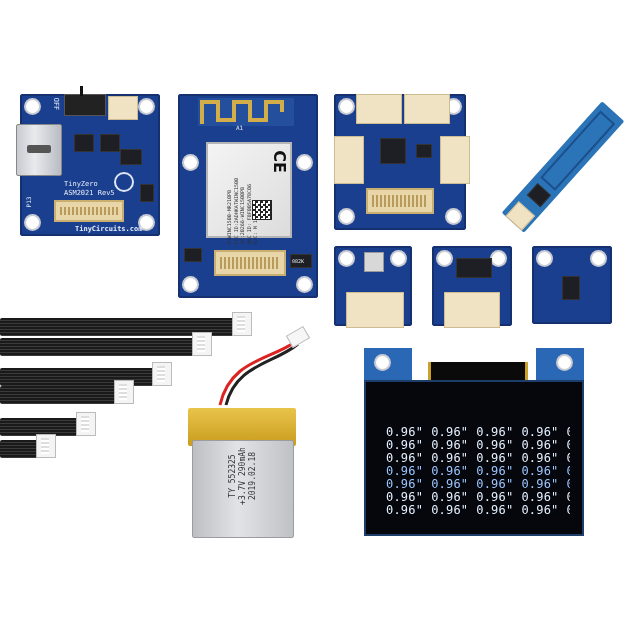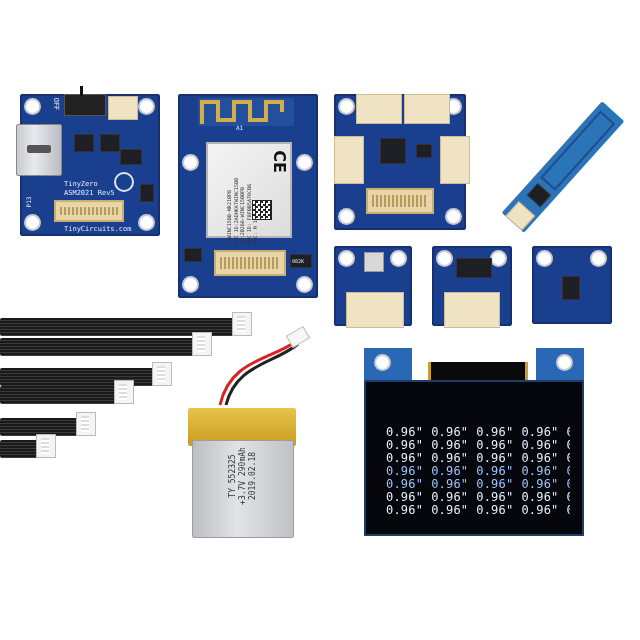--- a/index.html
+++ b/index.html
@@ -35,21 +35,21 @@
   </div>
   <div class="chip" style="left:54px;top:40px;width:18px;height:16px;"></div>
   <div class="chip" style="left:80px;top:40px;width:18px;height:16px;"></div>
   <div class="chip" style="left:100px;top:55px;width:20px;height:14px;"></div>
   <div class="chip" style="left:120px;top:90px;width:12px;height:16px;"></div>
   <div class="abs" style="left:94px;top:78px;width:20px;height:20px;border:2px solid #dfe6f5;border-radius:50%;box-sizing:border-box;"></div>
   <div class="silk" style="left:44px;top:86px;">TinyZero</div>
   <div class="silk" style="left:44px;top:95px;">ASM2021 Rev5</div>
   <div class="silk" style="left:4px;top:104px;transform:rotate(-90deg);font-size:6px;">P13</div>
   <div class="conn-tan" style="left:34px;top:106px;width:70px;height:22px;"></div>
-  <div class="silk" style="left:44px;top:131px;font-weight:normal;">TinyCircuits.com</div>
+  <div class="silk" style="left:55px;top:131px;font-weight:bold;">TinyCircuits.com</div>
 </div>
 
 <div class="abs pcb" style="left:178px;top:94px;width:140px;height:204px;">
   <div class="abs" style="left:20px;top:4px;width:96px;height:28px;background:#244f9d;">
     <svg width="96" height="28" viewBox="0 0 96 28">
       <path d="M4 26 V4 H20 V22 H36 V4 H52 V22 H68 V4 H84 V14" fill="none" stroke="#d3ad4a" stroke-width="4"></path>
     </svg>
   </div>
   <div class="silk" style="left:58px;top:30px;font-size:6px;">A1</div>
   <div class="abs" style="left:28px;top:48px;width:86px;height:96px;background:linear-gradient(135deg,#f4f4f4,#dcdcdc);border:2px solid #b5b5b5;box-sizing:border-box;">

